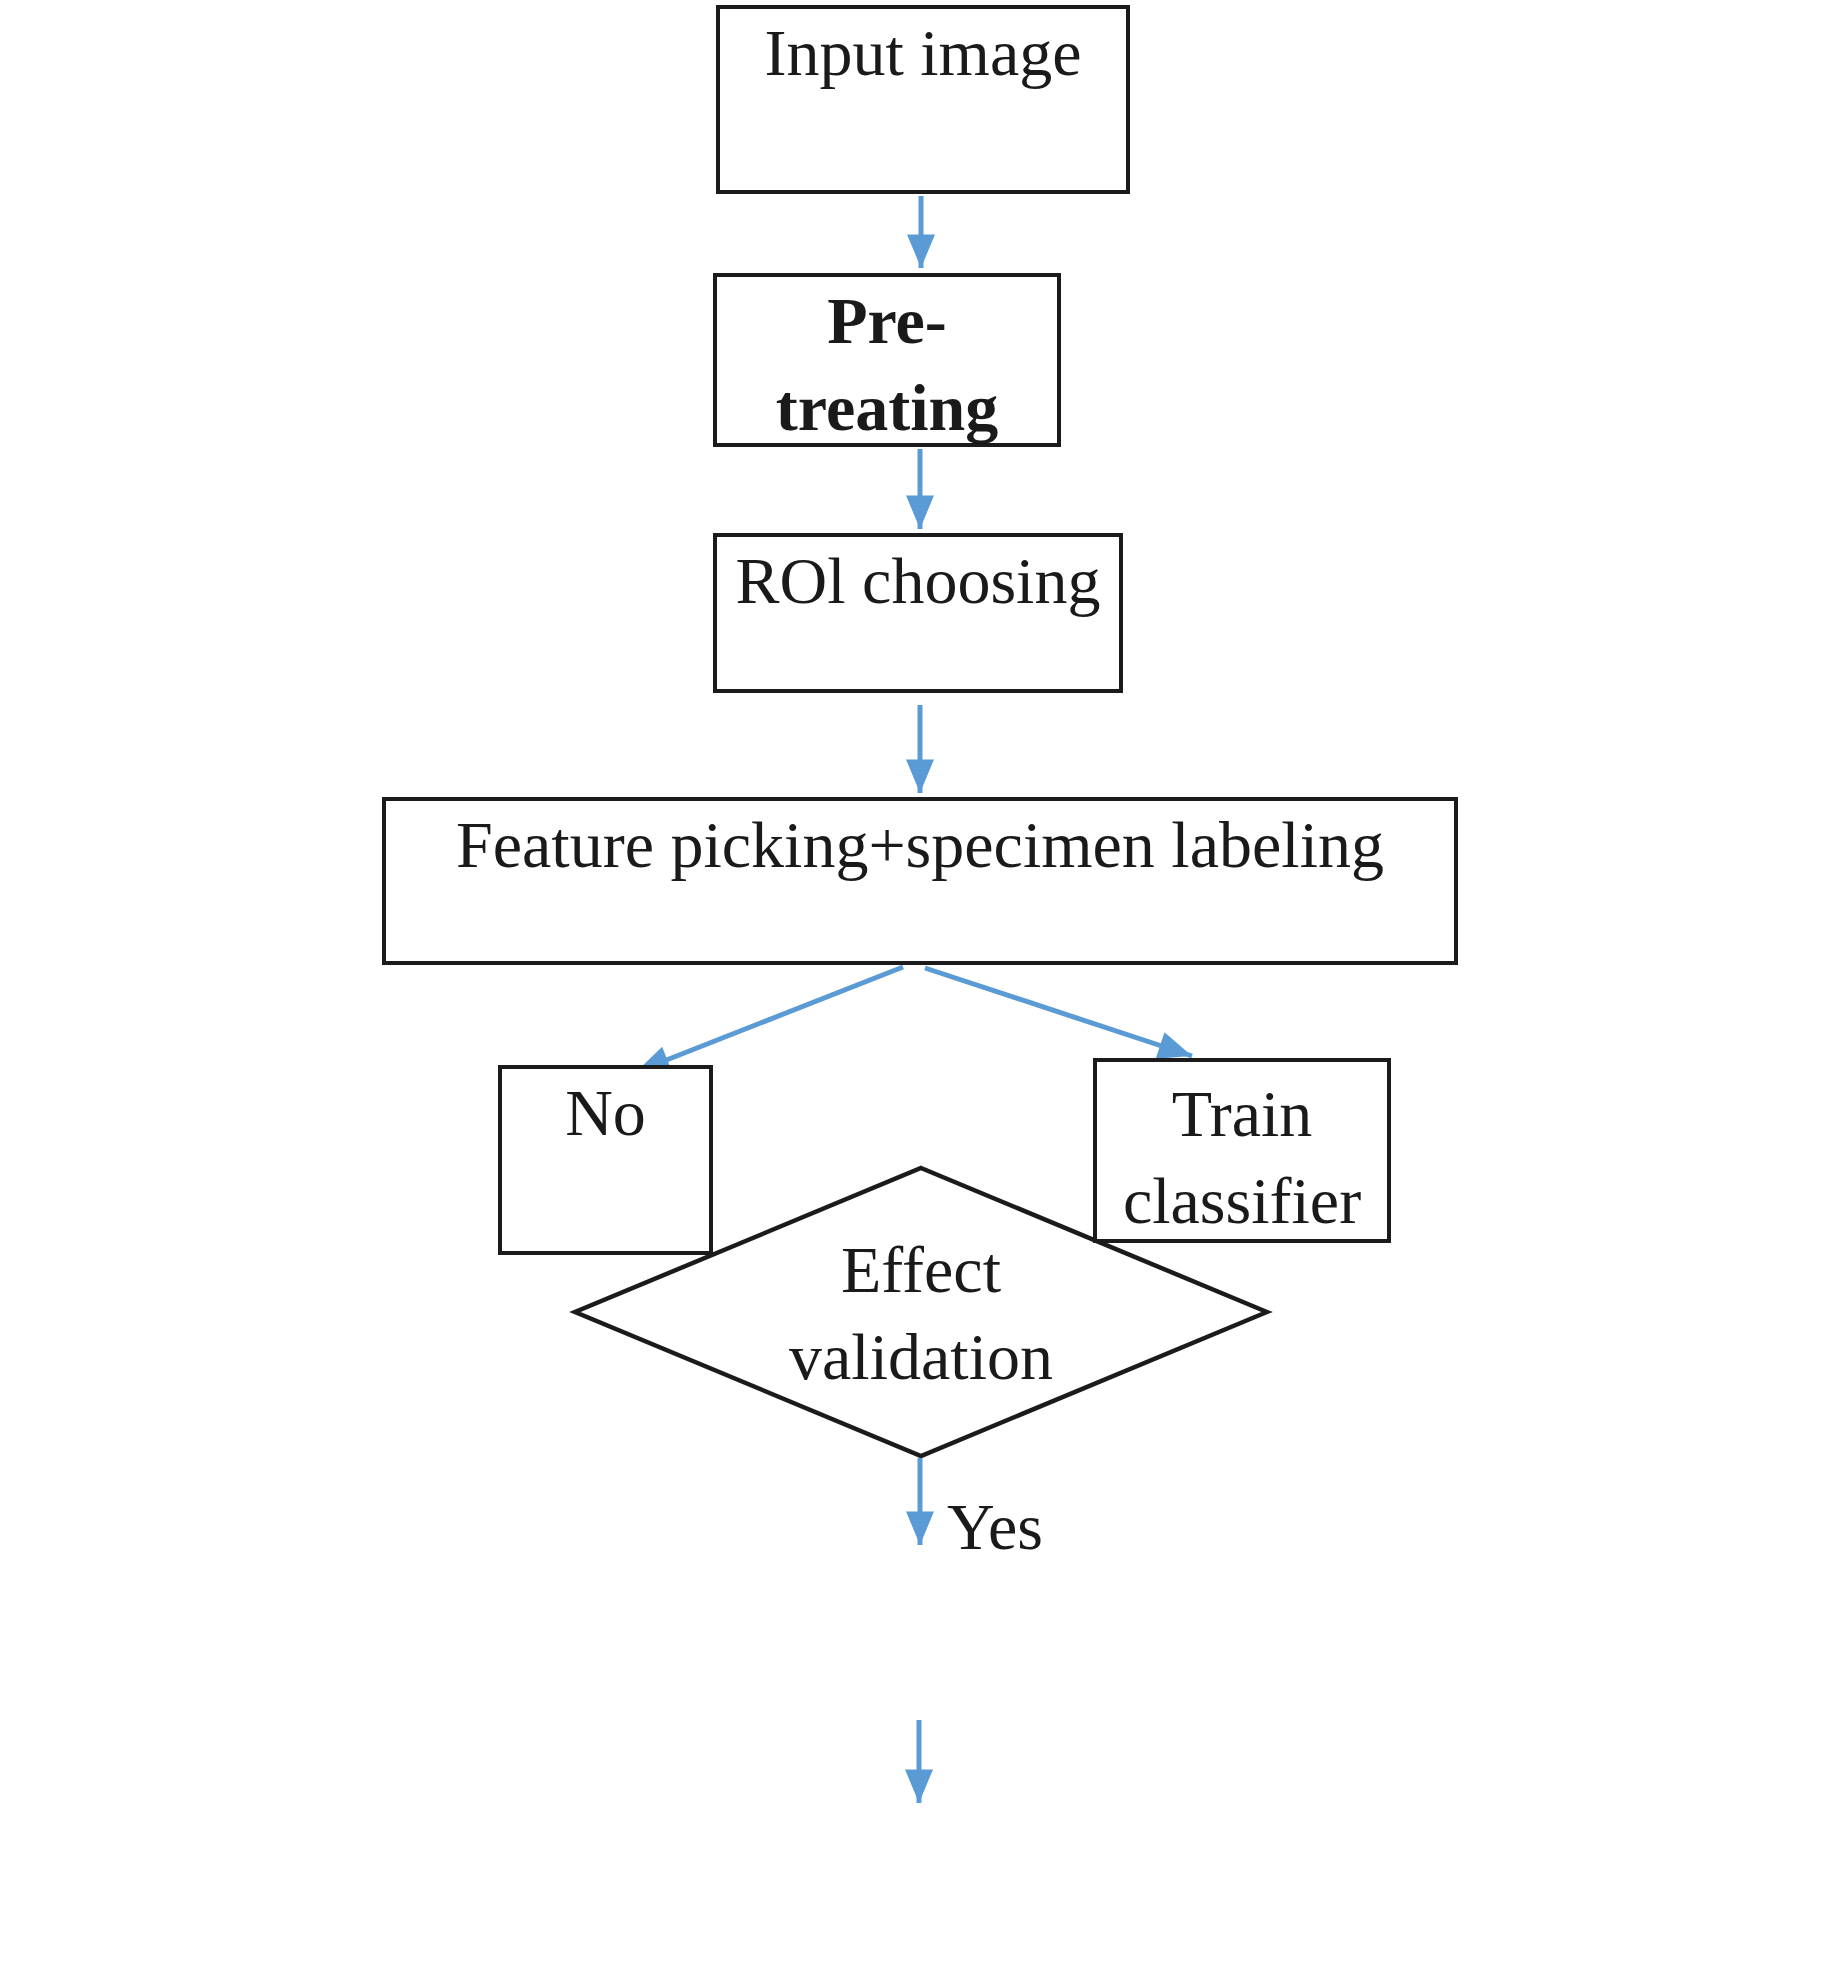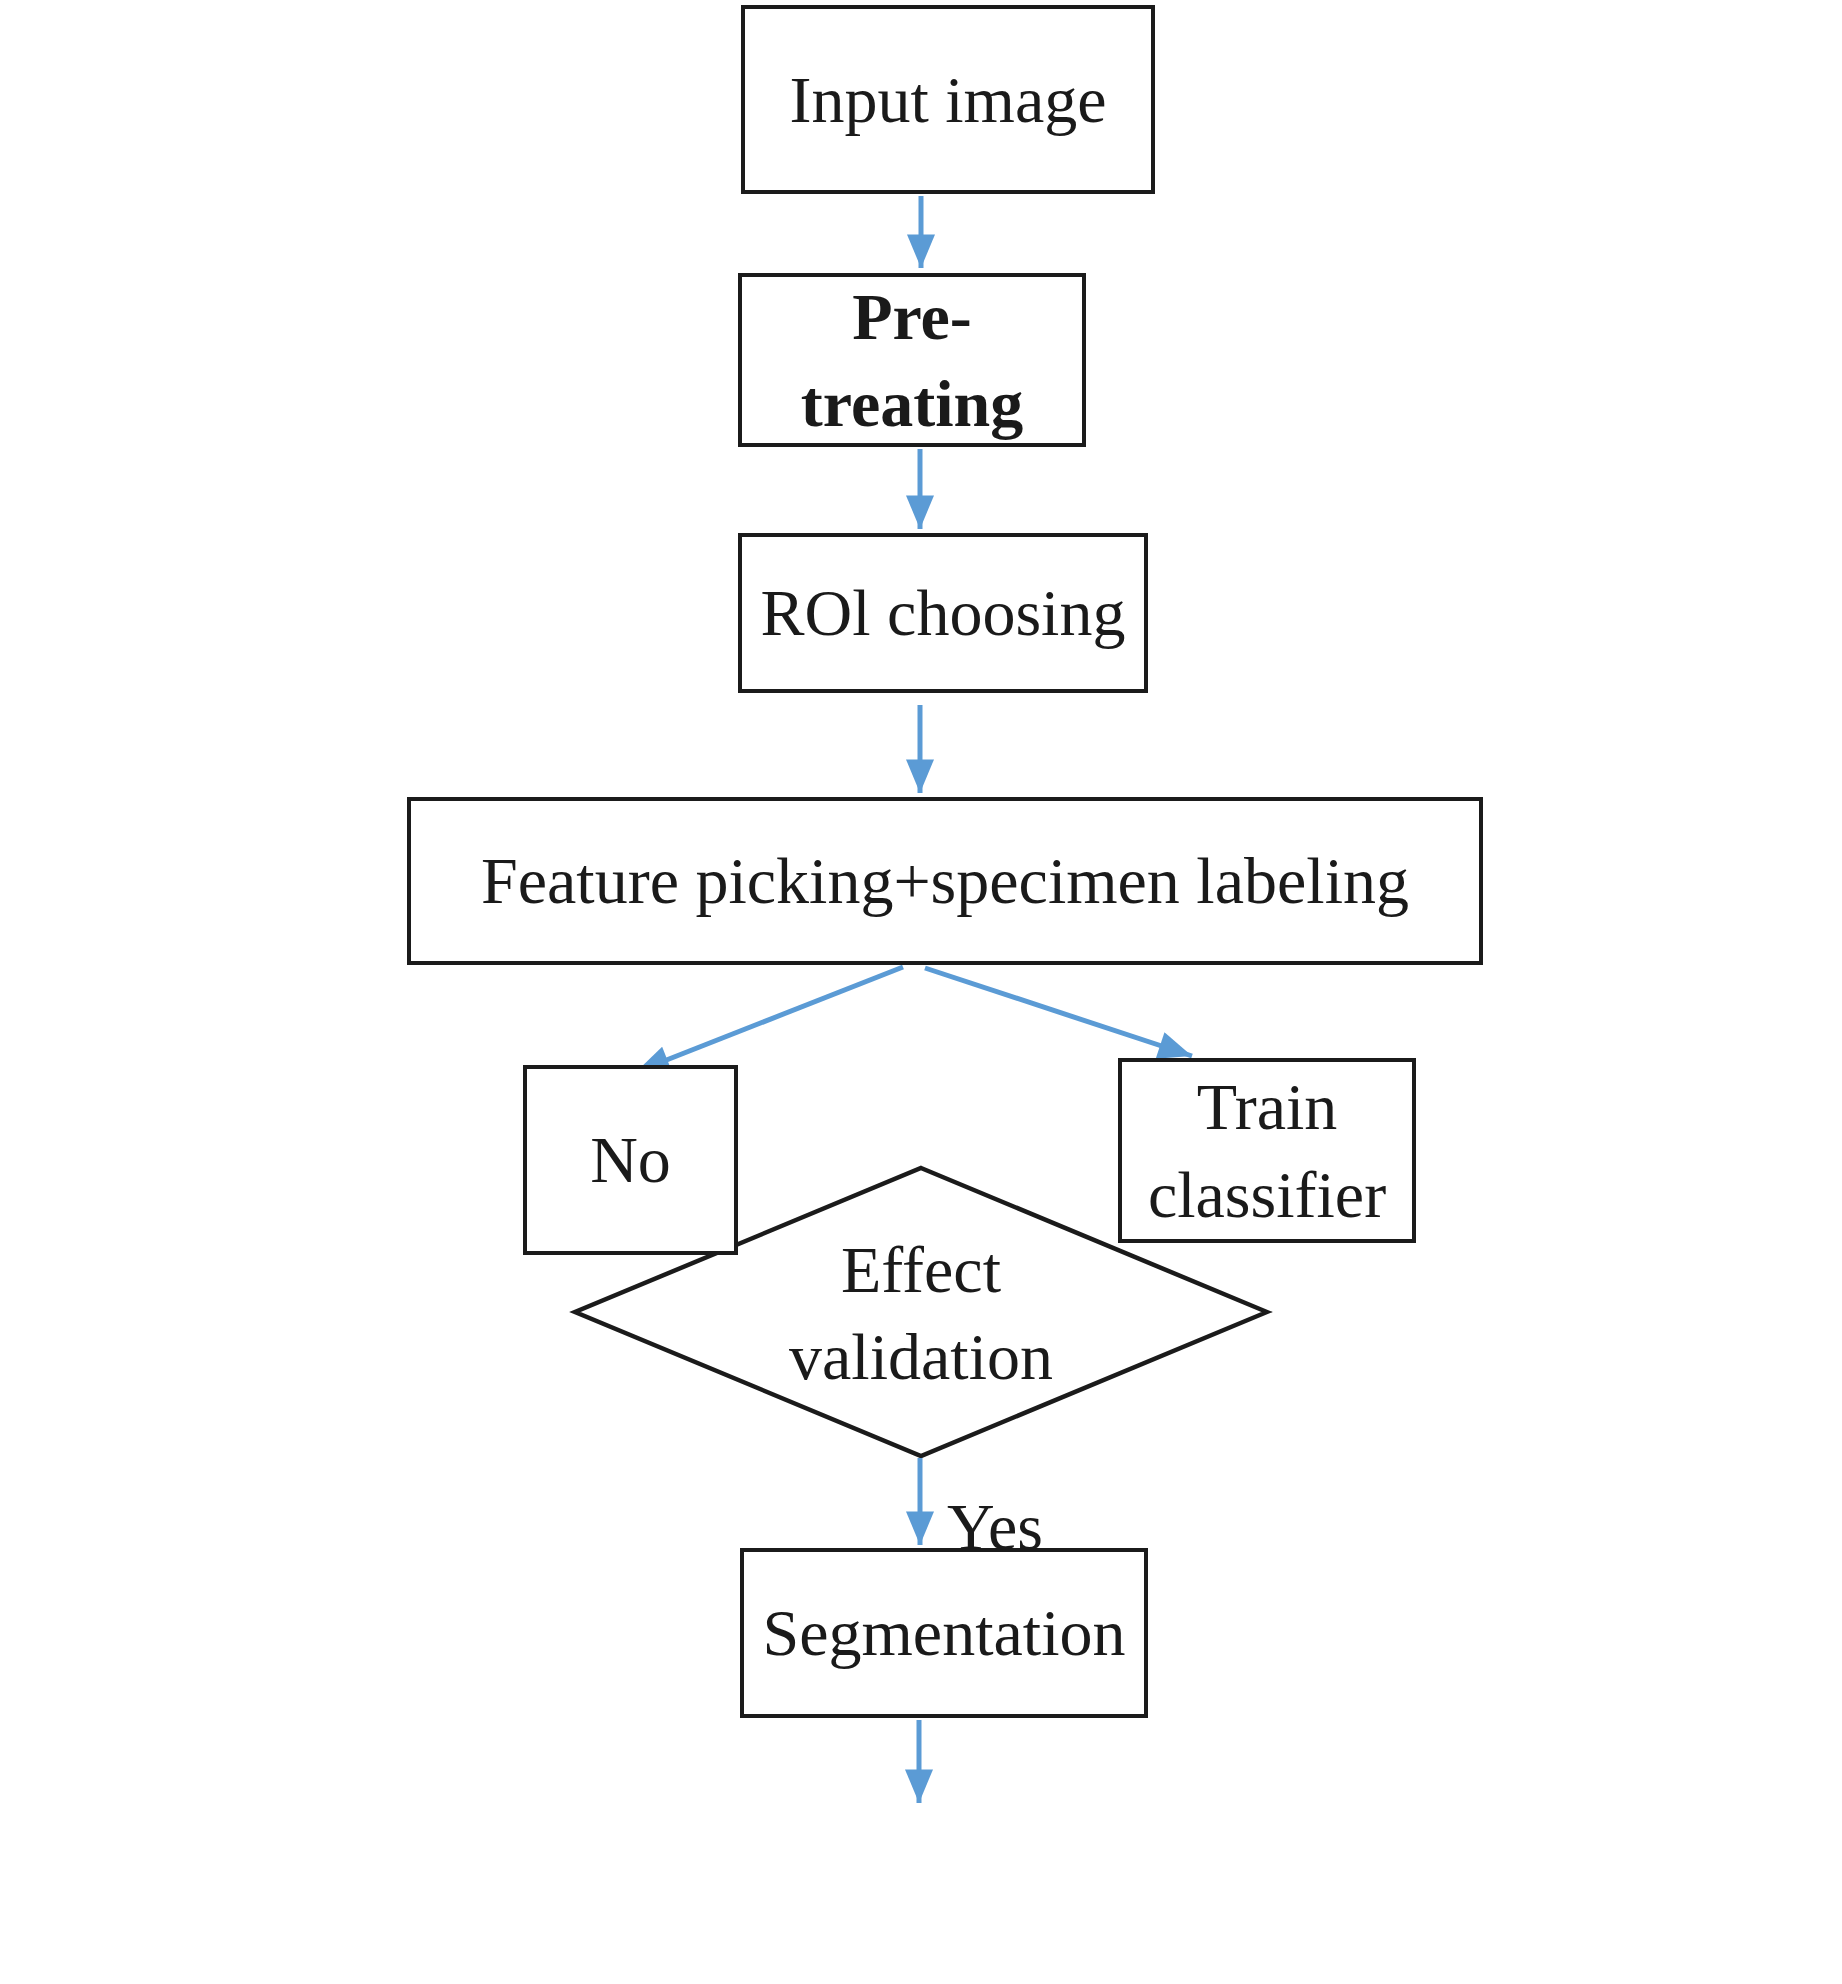--- a/index.html
+++ b/index.html
@@ -21,27 +21,25 @@
     left: 0; top: 0;
     z-index: 1;
   }
   .node {
     position: absolute;
     z-index: 2;
     background: #ffffff;
     border: 4px solid #1b1b1b;
     box-sizing: border-box;
     display: flex;
-    align-items: center;
     justify-content: center;
     text-align: center;
     font-size: 66px;
     line-height: 1.32;
     color: #1a1a1a;
-    margin-left: 25px;
   }
   .diamond-label {
     position: absolute;
     z-index: 2;
     display: flex;
     align-items: center;
     justify-content: center;
     text-align: center;
     font-size: 66px;
     line-height: 1.32;
@@ -114,18 +112,15 @@
   </div>
 
   <div class="diamond-label" id="diamond-text">
     <span>Effect validation</span>
   </div>
 
   <div class="edge-label" id="yes-label">
     <span>Yes</span>
   </div>
 
-  <div class="node" id="node-segment">
-    <span>Segmentation</span>
-  </div>
 
 
 </div>
 
 </body></html>

